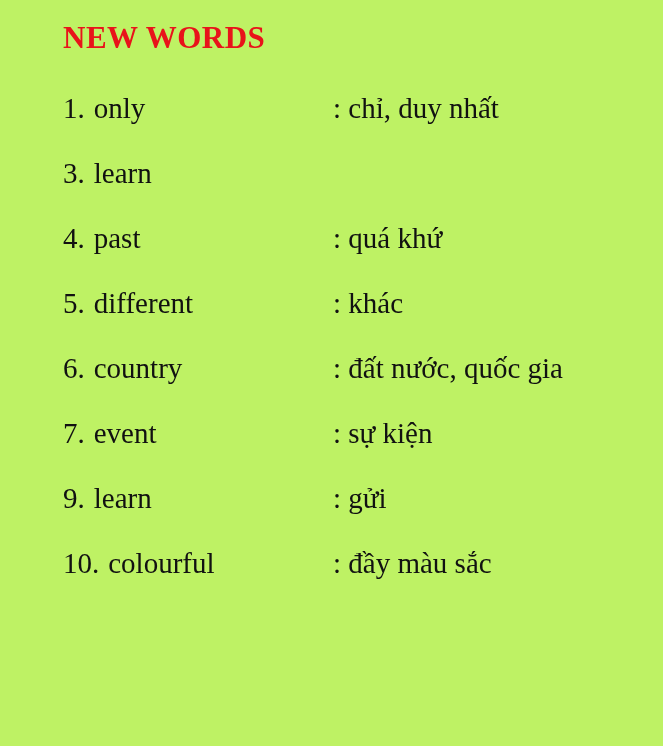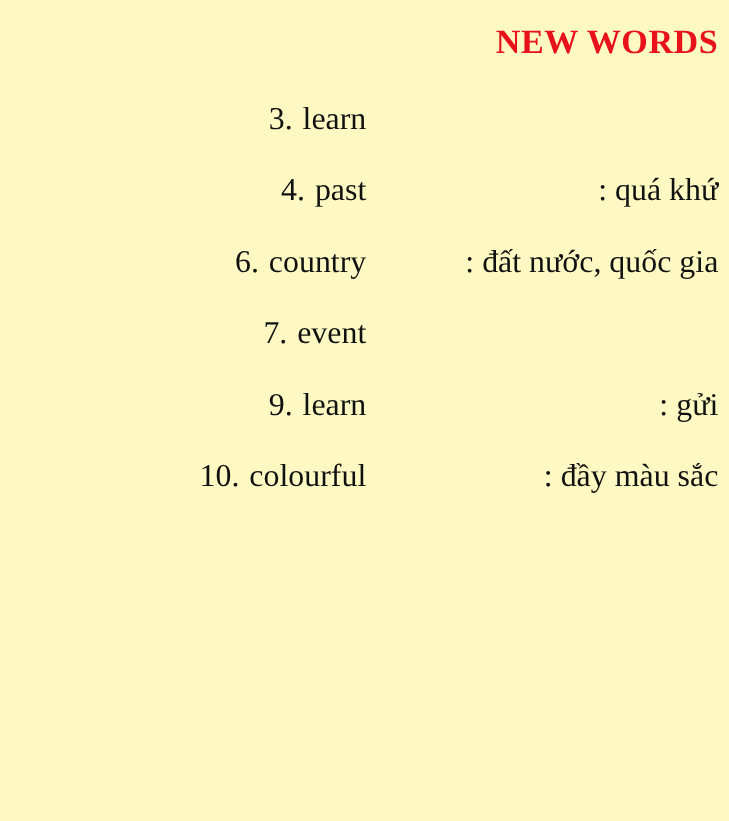--- a/index.html
+++ b/index.html
@@ -11,22 +11,21 @@
   body {
     width: 663px;
     min-height: 746px;
     font-family: "Liberation Serif", "DejaVu Serif", serif;
     color: #111111;
   }
   .page {
     width: 663px;
     min-height: 746px;
     padding: 20px 10px 0 63px;
-    background: #fef9c3;
-    text-align: right;
+    background: #bef264;
   }
   .heading {
     margin: 0;
     font-size: 31px;
     line-height: 36px;
     font-weight: bold;
     letter-spacing: 0.5px;
     color: var(--accent, #e8131a);
   }
   .vocab-list {
@@ -53,47 +52,60 @@
 </style>
 </head>
 <body>
 
 <div class="page">
 
   <h1 class="heading">NEW WORDS</h1>
 
   <div class="vocab-list">
 
+    <div class="vocab-row">
+      <span class="word-col">
+        <span class="word-number">1.</span><span>only</span>
+      </span>
+      <span class="translation-col">: chỉ, duy nhất</span>
+    </div>
 
 
     <div class="vocab-row">
       <span class="word-col">
         <span class="word-number">3.</span><span>learn</span>
       </span>
     </div>
 
     <div class="vocab-row">
       <span class="word-col">
         <span class="word-number">4.</span><span>past</span>
       </span>
       <span class="translation-col">: quá khứ</span>
     </div>
 
+    <div class="vocab-row">
+      <span class="word-col">
+        <span class="word-number">5.</span><span>different</span>
+      </span>
+      <span class="translation-col">: khác</span>
+    </div>
 
     <div class="vocab-row">
       <span class="word-col">
         <span class="word-number">6.</span><span>country</span>
       </span>
       <span class="translation-col">: đất nước, quốc gia</span>
     </div>
 
     <div class="vocab-row">
       <span class="word-col">
         <span class="word-number">7.</span><span>event</span>
       </span>
+      <span class="translation-col">: sự kiện</span>
     </div>
 
 
     <div class="vocab-row">
       <span class="word-col">
         <span class="word-number">9.</span><span>learn</span>
       </span>
       <span class="translation-col">: gửi</span>
     </div>
 

